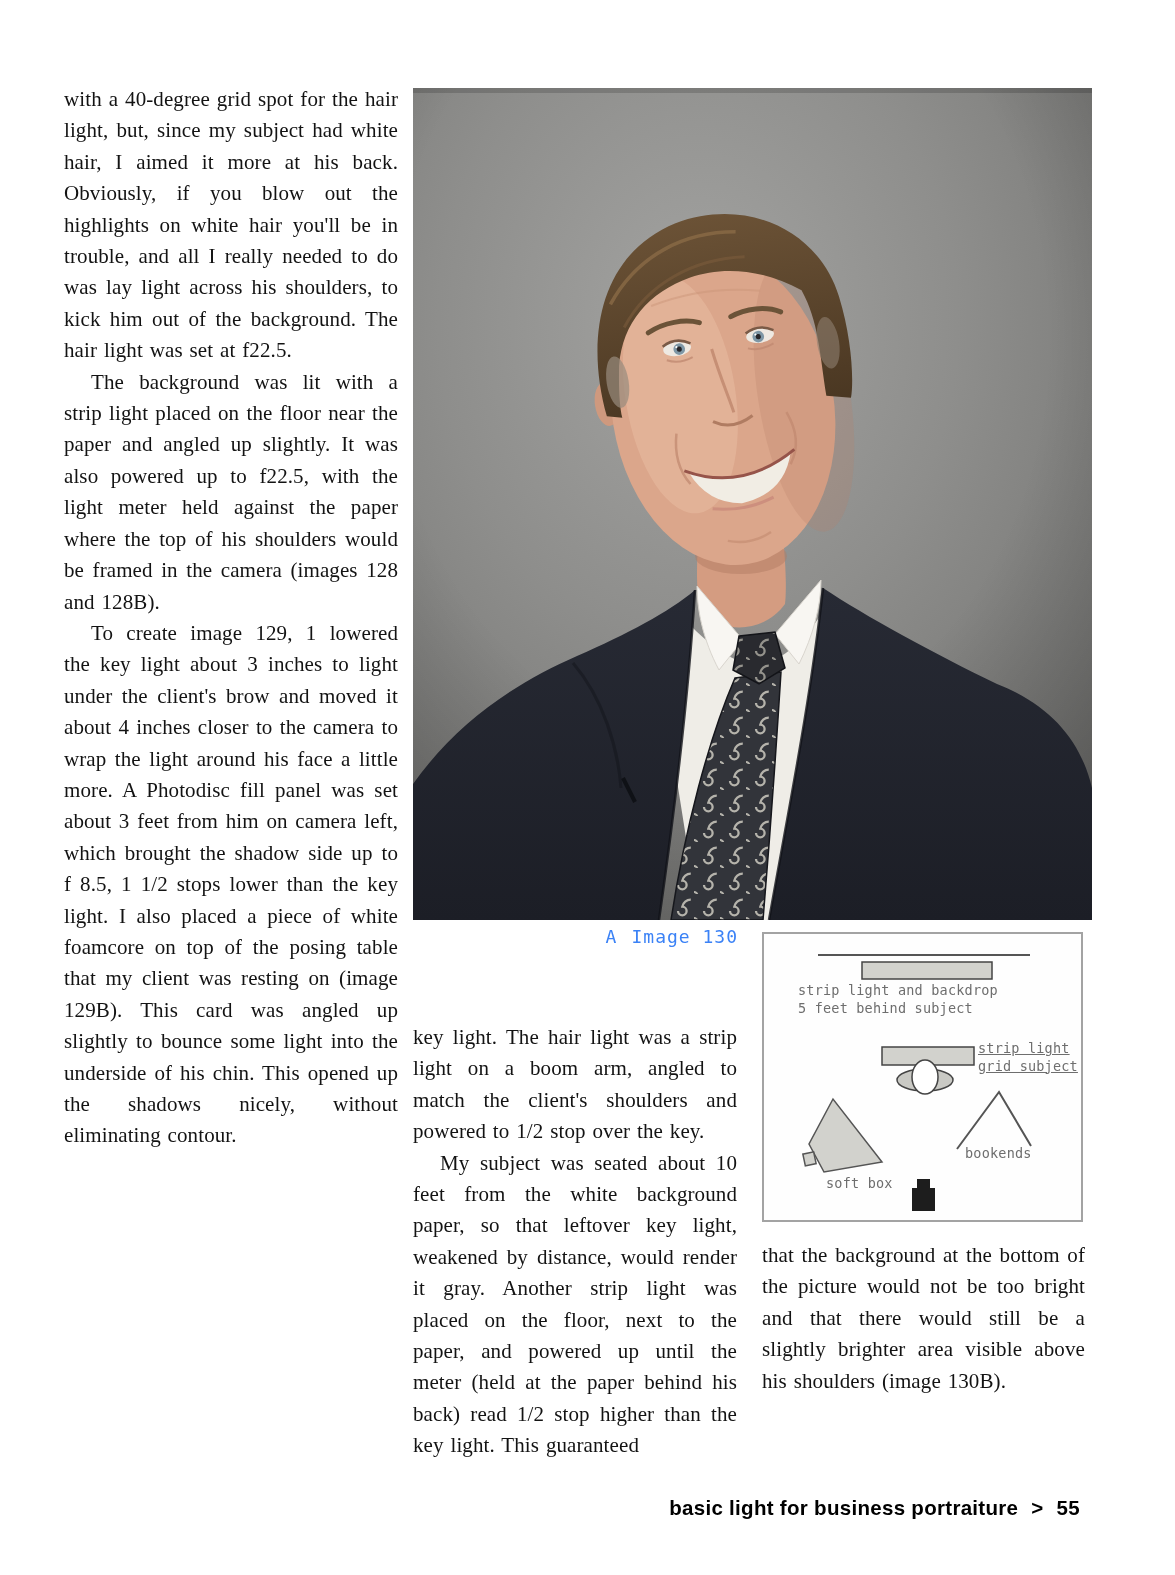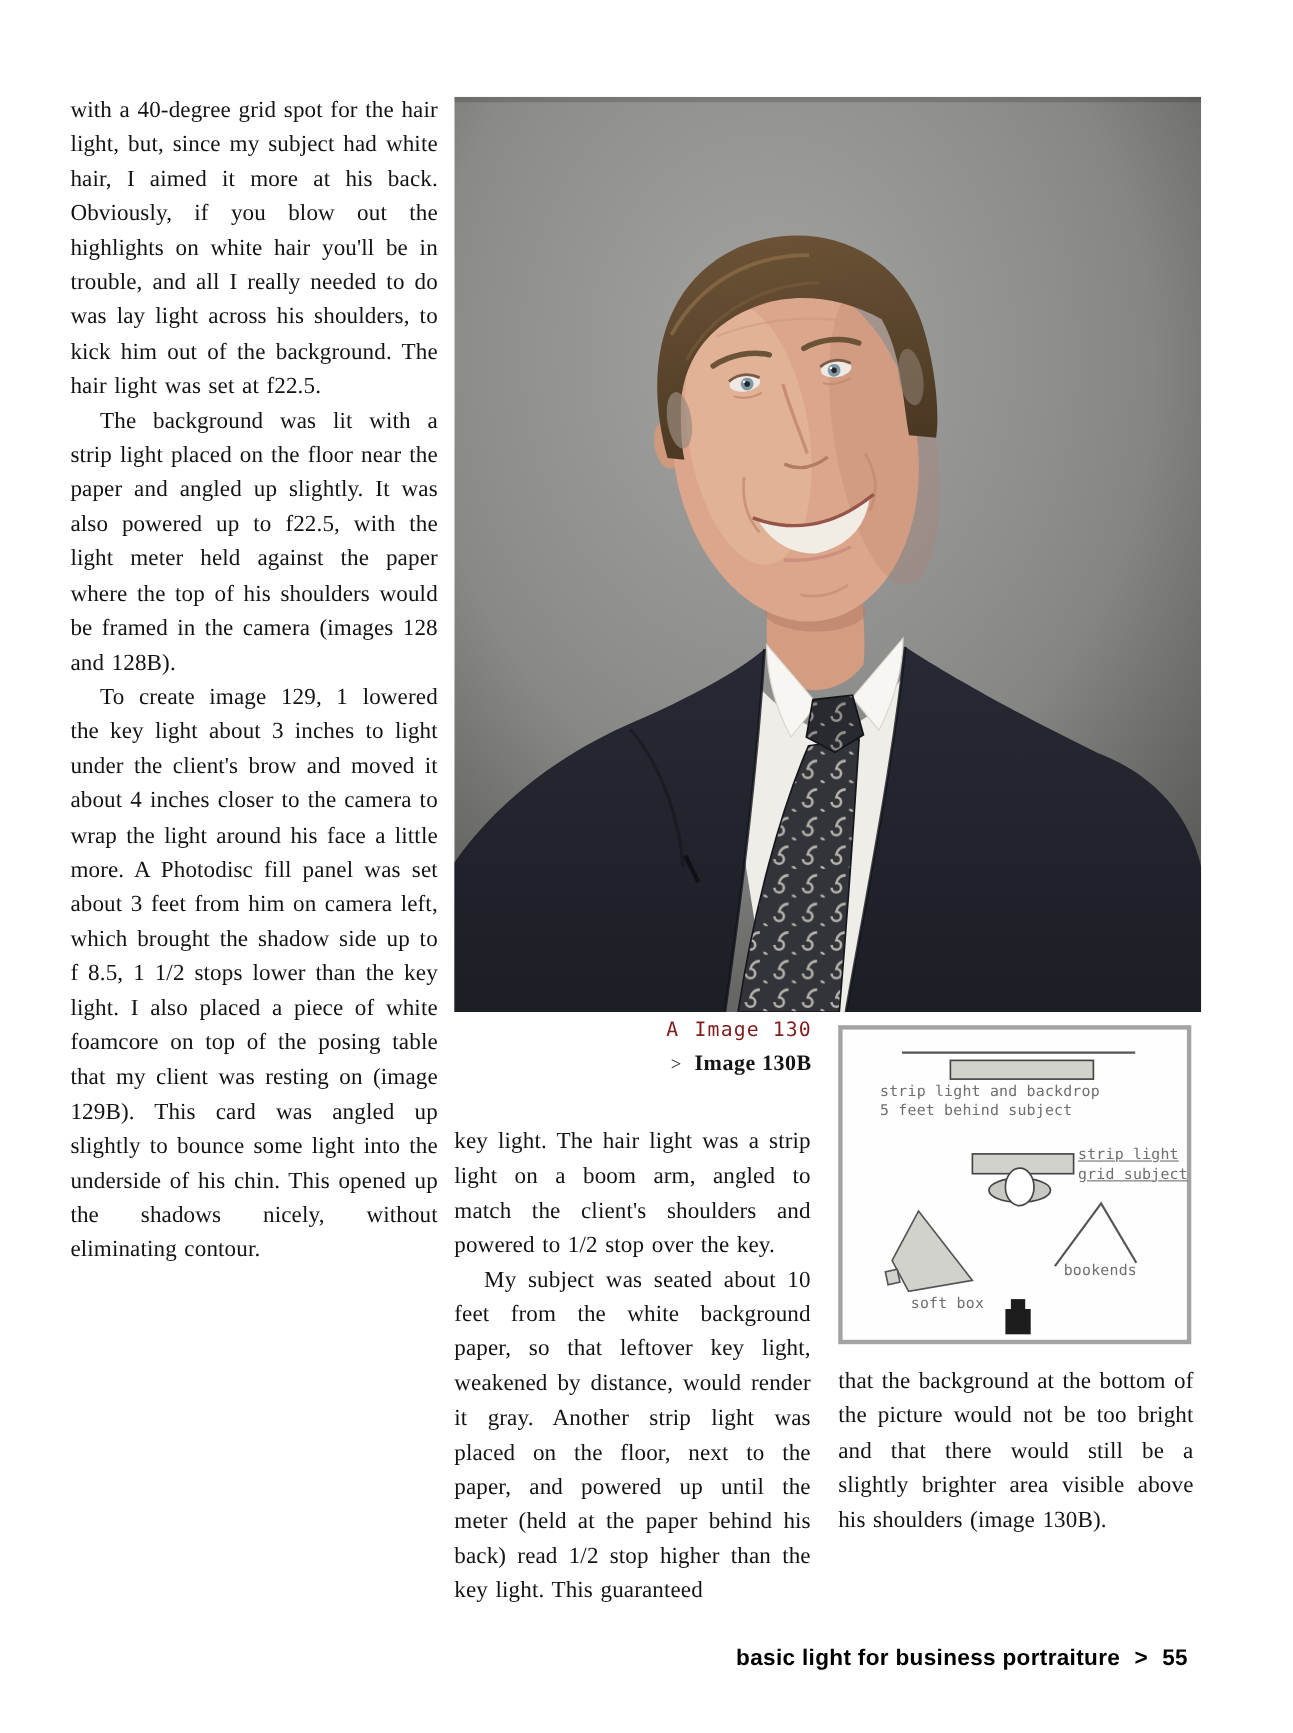--- a/index.html
+++ b/index.html
@@ -13,28 +13,28 @@
   .col p.indent { text-indent:27px; }
 
   #left-col   { left:64px;  top:84px;   width:334px; }
   #mid-col    { left:413px; top:1022px; width:324px; }
   #right-col  { left:762px; top:1240px; width:323px; }
 
   #photo { position:absolute; left:413px; top:88px; width:679px; height:832px; }
   #photo svg { display:block; }
 
   #caption { position:absolute; left:413px; top:926px; width:325px; text-align:right; }
-  .cap-line1 { font-family:"DejaVu Sans Mono", monospace; font-size:18px; color:#7f1d1d; letter-spacing:1px; }
+  .cap-line1 { font-family:"DejaVu Sans Mono", monospace; font-size:18px; color:#3b82f6; letter-spacing:1px; }
   .cap-line1 .cap-marker { margin-right:14px; }
   .cap-line2 { margin-top:9px; font-size:20px; }
   .cap-line2 .cap-marker { font-size:17px; margin-right:12px; color:#222; }
   .cap-line2 .cap-title { font-weight:bold; letter-spacing:.5px; }
 
   #diagram { position:absolute; left:762px; top:932px; width:321px; height:290px;
-             border:4px solid #a3a3a3; background:#fefefe; }
+             border:2px solid #a3a3a3; background:#fefefe; }
   #diagram svg { position:absolute; left:0; top:0; }
   .dlabel { position:absolute; font-family:"DejaVu Sans Mono", monospace; font-size:13.5px;
             line-height:17.5px; color:#6e6e6e; letter-spacing:.2px; white-space:nowrap; }
   #dlabel-backdrop { left:34px;  top:48px; }
   #dlabel-strip    { left:214px; top:106px;text-decoration:underline; }
   #dlabel-softbox  { left:62px;  top:241px; }
   #dlabel-bookends { left:201px; top:211px; }
 
   #footer { position:absolute; right:95px; top:1496px;
             font-family:"Liberation Sans", sans-serif; font-weight:bold;
@@ -141,23 +141,20 @@
       <path d="M-16 132 Q6 140 28 130" stroke="#c18a70" stroke-width="2.5" fill="none" opacity="0.6"></path>
       <path d="M-55 -112 Q0 -124 55 -110" stroke="#cb9579" stroke-width="2" fill="none" opacity="0.5"></path>
     </g>
   </svg>
 </div>
 
 <div id="caption">
   <div class="cap-line1">
     <span class="cap-marker">A</span><span>Image 130</span>
   </div>
-  <div class="cap-line2">
-    <span class="cap-marker">&gt;</span><span class="cap-title">Image 130B</span>
-  </div>
 </div>
 
 <div id="mid-col" class="col">
   <p>key light. The hair light was a strip light on a boom arm, angled to match the client's shoulders and powered to 1/2 stop over the key.</p>
   <p class="indent">My subject was seated about 10 feet from the white background paper, so that leftover key light, weakened by distance, would render it gray. Another strip light was placed on the floor, next to the paper, and powered up until the meter (held at the paper behind his back) read 1/2 stop higher than the key light. This guaranteed</p>
 </div>
 
 <div id="diagram">
   <svg width="317" height="286" viewBox="0 0 317 286">
 

